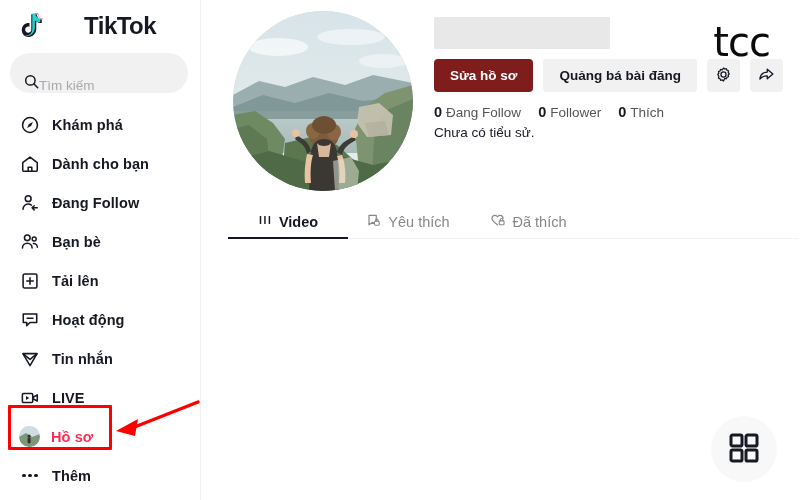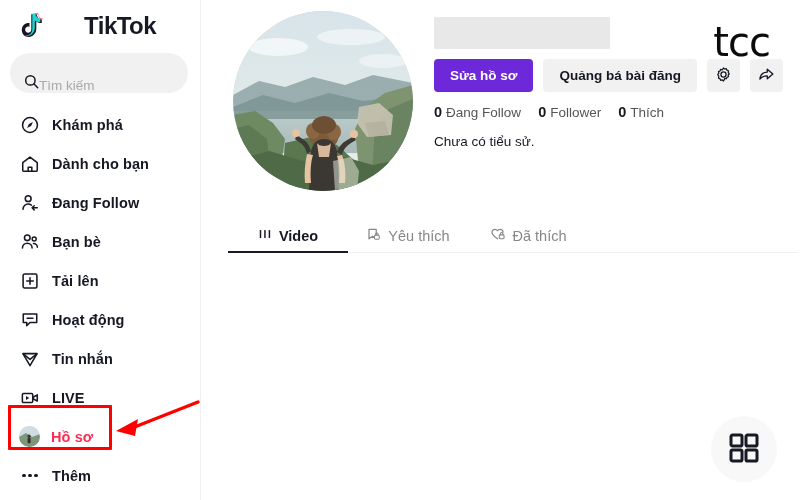--- a/index.html
+++ b/index.html
@@ -129,59 +129,59 @@
     height: 33px;
     border: none;
     border-radius: 4px;
     font-family: "Liberation Sans", sans-serif;
     font-size: 13.5px;
     font-weight: bold;
     cursor: pointer;
     padding: 0 16px;
     white-space: nowrap;
   }
-  .btn-primary { background: #6d28d9; color: #fff; }
+  .btn-primary { background: #7f1d1d; color: #fff; }
   .btn-secondary { background: #f1f1f2; color: #161823; }
   .btn-icon {
     width: 33px; height: 33px;
     background: #f1f1f2;
     border: none; border-radius: 4px;
     display: flex; align-items: center; justify-content: center;
     cursor: pointer;
   }
   .stats {
     margin-top: 12px;
     display: flex; align-items: baseline;
     gap: 17px;
     font-size: 14px;
   }
   .stat { display: flex; align-items: baseline; gap: 4px; white-space: nowrap; }
   .stat b { font-weight: bold; color: #161823; font-size: 14.5px; }
   .stat span { color: #555; font-size: 13.5px; }
   .bio {
-    margin-top: 14px;
+    margin-top: 5px;
     font-size: 13.5px;
     color: #161823;
   }
 
   .tcc-logo {
     position: absolute;
     right: 30px; top: 22px;
     font-size: 40px;
     font-weight: 500;
     letter-spacing: -1px;
     color: #0b0b0b;
     line-height: 1;
     font-family: "DejaVu Sans", sans-serif;
   }
 
   
   .tabs {
     position: absolute;
-    left: 27px; top: 219px;
+    left: 27px; top: 205px;
     width: 570px;
     display: flex;
     border-bottom: 1px solid #f1f1f2;
   }
   .tab {
     flex: 0 0 auto;
     width: 120px;
     height: 33px;
     display: flex; align-items: center; justify-content: center;
     gap: 7px;

